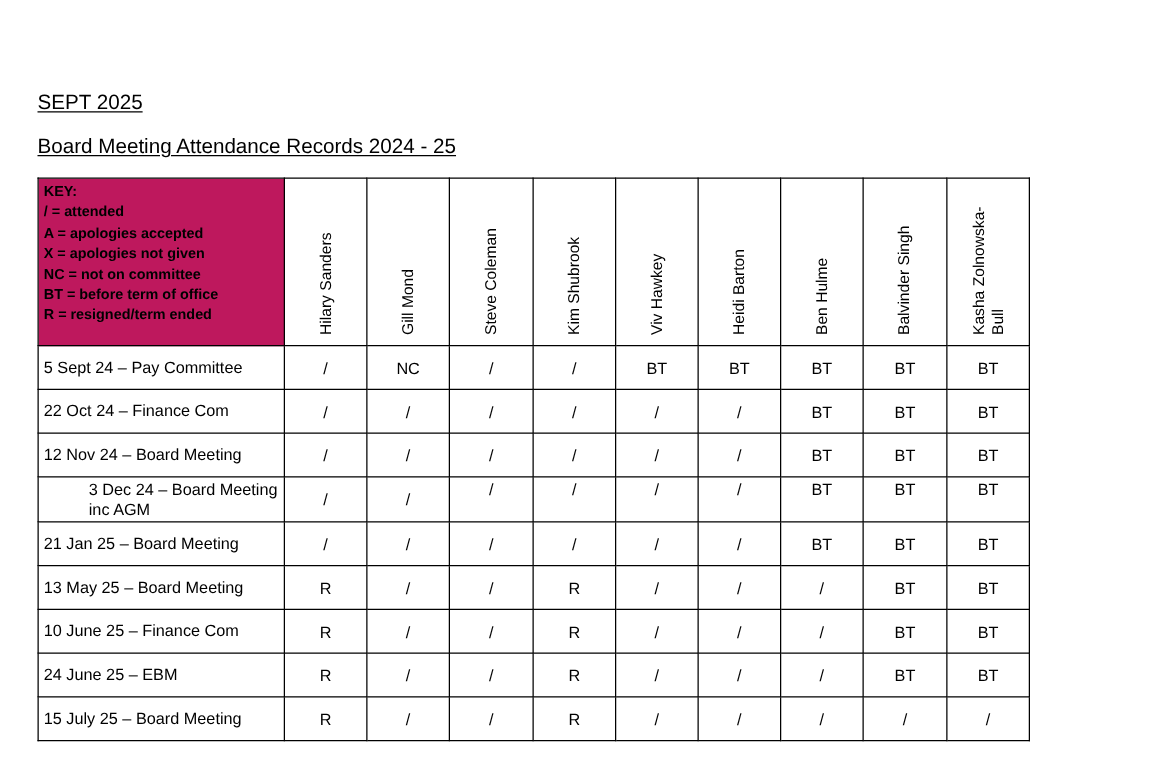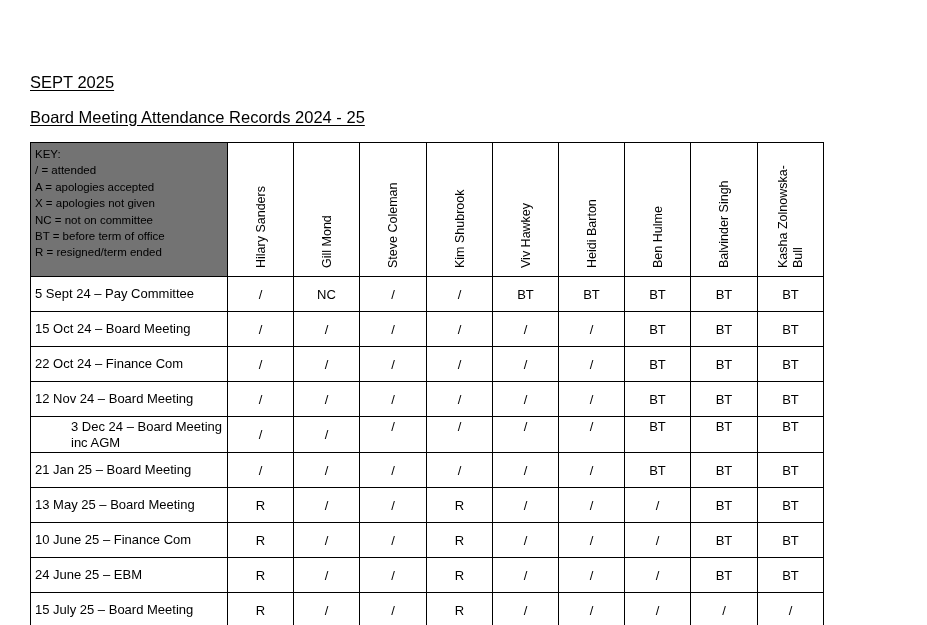--- a/index.html
+++ b/index.html
@@ -5,21 +5,21 @@
   html, body { margin:0; padding:0; background:#ffffff; }
   body { width:927px; height:625px; position:relative; overflow:hidden;
          font-family:"Liberation Sans", sans-serif; color:#000; }
   .title1 { position:absolute; left:30px; top:73px; font-size:16.5px; font-weight:normal;
             text-decoration:underline; text-underline-offset:2px; }
   .title2 { position:absolute; left:30px; top:108px; font-size:16.5px; font-weight:normal;
             text-decoration:underline; text-underline-offset:2px; }
   table { position:absolute; left:30px; top:142px; border-collapse:collapse;
           table-layout:fixed; font-size:13px; }
   td, th { border:1px solid #000; padding:0; }
-  th.key { background:#737373; vertical-align:top; text-align:left; font-weight:normal;
+  th.key { background:#be185d; vertical-align:top; text-align:left; font-weight:bold;
            padding:3px 0 0 4px; font-size:11.5px; line-height:16.4px; }
   th.person { height:133px; vertical-align:bottom; font-weight:normal; position:relative; }
   .rot { position:absolute; left:50%; bottom:8px; transform-origin:left bottom;
          transform:rotate(-90deg) translateY(50%); white-space:normal; font-size:12.5px;
          line-height:15px; width:110px; text-align:left; }
   td.meeting { padding:0 0 0 4px; white-space:nowrap; font-size:13px; line-height:16px; }
   td.val { text-align:center; font-size:13px; }
   tr.r { height:35px; }
   tr.r2 { height:36px; }
   tr.r2 td.val.top { vertical-align:top; padding-top:2px; }
@@ -85,32 +85,20 @@
   </thead>
   <tbody id="table-body">
       <tr class="r">
         <td class="meeting">5 Sept 24 – Pay Committee</td>
         <td class="val">/</td>
         <td class="val">NC</td>
         <td class="val">/</td>
         <td class="val">/</td>
         <td class="val">BT</td>
         <td class="val">BT</td>
-        <td class="val">BT</td>
-        <td class="val">BT</td>
-        <td class="val">BT</td>
-      </tr>
-      <tr class="r">
-        <td class="meeting">15 Oct 24 – Board Meeting</td>
-        <td class="val">/</td>
-        <td class="val">/</td>
-        <td class="val">/</td>
-        <td class="val">/</td>
-        <td class="val">/</td>
-        <td class="val">/</td>
         <td class="val">BT</td>
         <td class="val">BT</td>
         <td class="val">BT</td>
       </tr>
       <tr class="r">
         <td class="meeting">22 Oct 24 – Finance Com</td>
         <td class="val">/</td>
         <td class="val">/</td>
         <td class="val">/</td>
         <td class="val">/</td>

